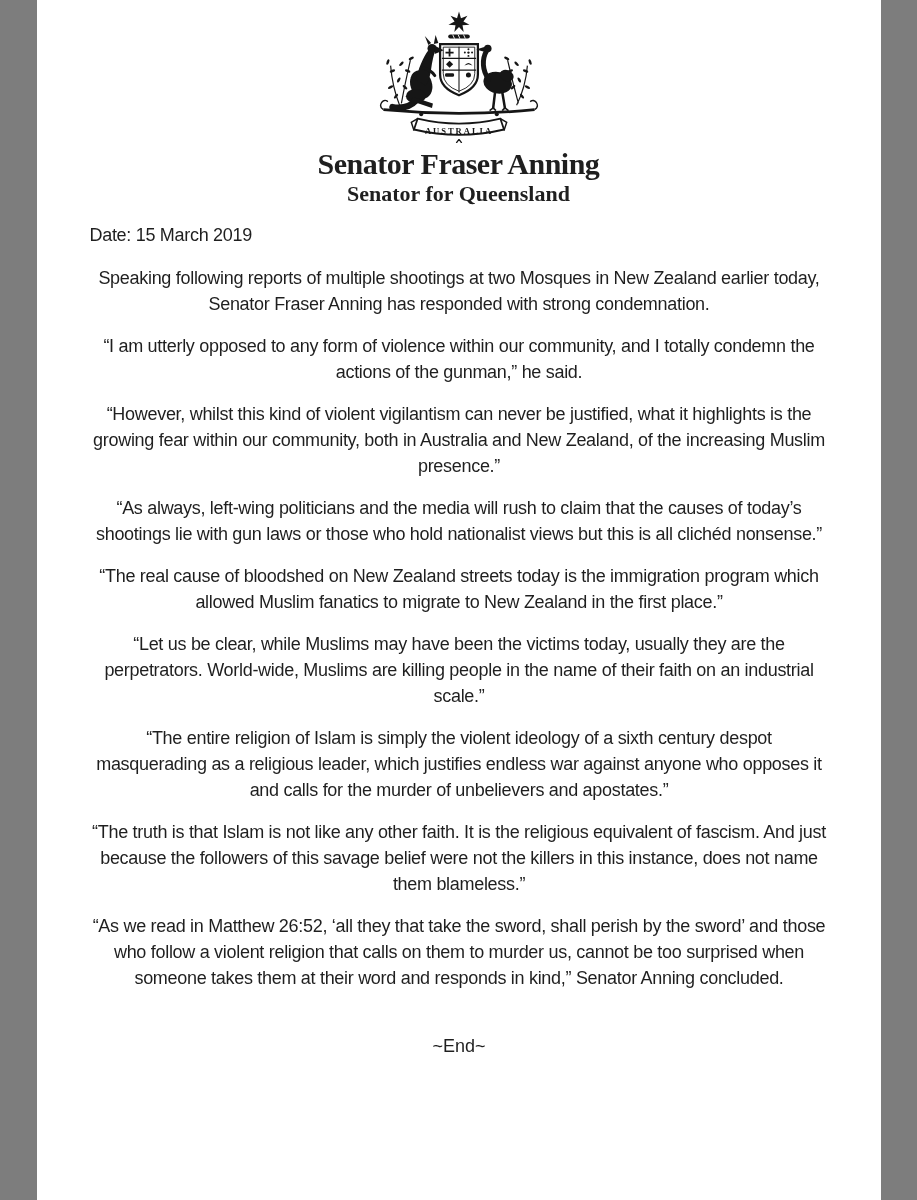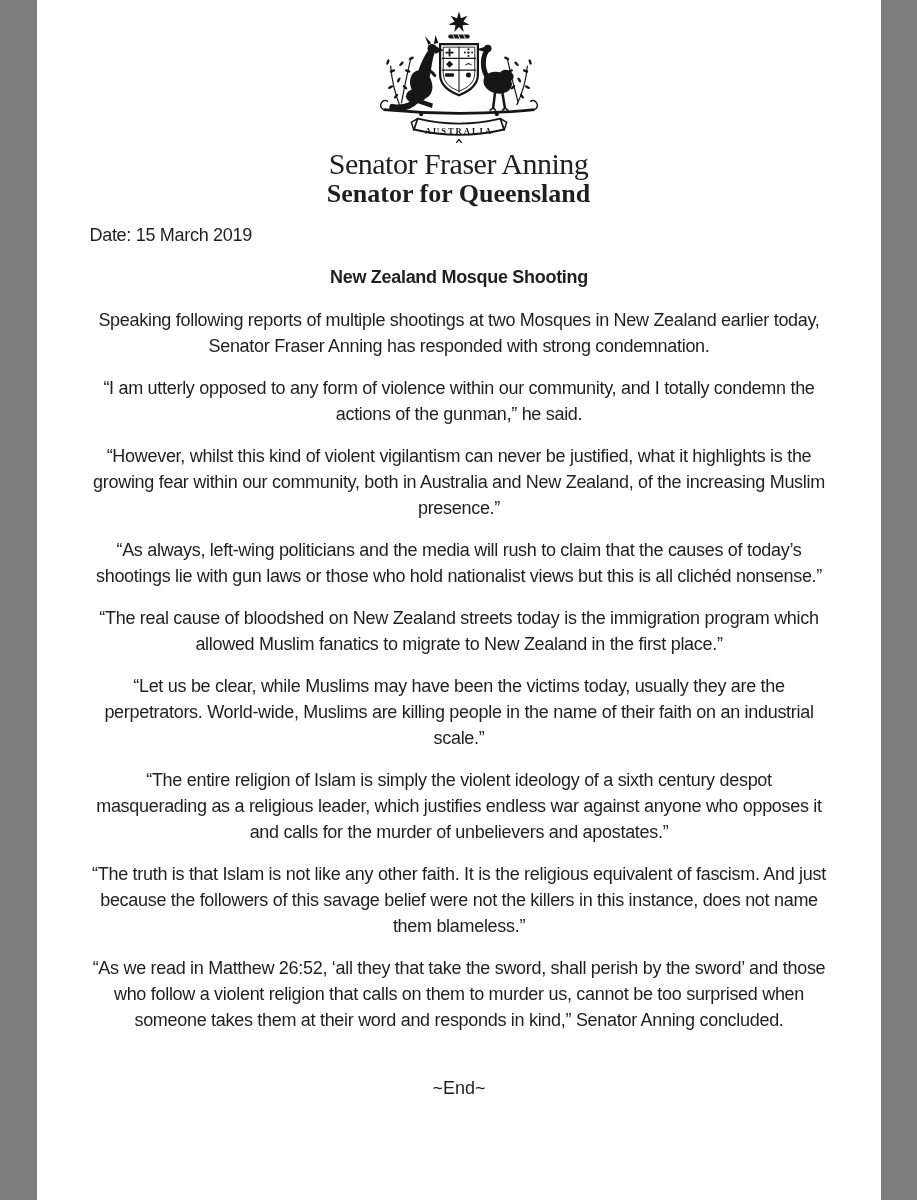--- a/index.html
+++ b/index.html
@@ -17,31 +17,31 @@
     padding: 8px 0 30px 0;
     color: #1f1f1f;
     font-family: "Liberation Sans", sans-serif;
   }
   .crest {
     display: block;
     margin: 0 auto;
   }
   .sender-name {
     font-family: "Liberation Serif", serif;
-    font-weight: normal;
+    font-weight: bold;
     font-size: 30px;
     line-height: 33px;
     text-align: center;
     margin: 4px 0 0 0;
     letter-spacing: -0.5px;
   }
   .sender-title {
     font-family: "Liberation Serif", serif;
     font-weight: bold;
-    font-size: 26px;
+    font-size: 22px;
     line-height: 23px;
     text-align: center;
     margin: 2px 0 12px 0;
   }
   .content {
     padding: 0 52px 0 53px;
   }
   .date-line {
     font-size: 18px;
     line-height: 21px;
@@ -164,21 +164,20 @@
       <text x="100" y="140" text-anchor="middle" font-family="Liberation Serif, serif" font-weight="bold" font-size="9.5" letter-spacing="2.2" fill="#161616">AUSTRALIA</text>
     </g>
   </svg>
 
   <h1 class="sender-name">Senator Fraser Anning</h1>
   <h2 class="sender-title">Senator for Queensland</h2>
 
   <div class="content">
     <p class="date-line">Date: 15 March 2019</p>
 
-    <h3 class="headline">New Zealand Mosque Shooting</h3>
 
     <div class="body-copy">
       <p>Speaking following reports of multiple shootings at two Mosques in New Zealand earlier today, Senator Fraser Anning has responded with strong condemnation.</p>
       <p>“I am utterly opposed to any form of violence within our community, and I totally condemn the actions of the gunman,” he said.</p>
       <p>“However, whilst this kind of violent vigilantism can never be justified, what it highlights is the growing fear within our community, both in Australia and New Zealand, of the increasing Muslim presence.”</p>
       <p>“As always, left-wing politicians and the media will rush to claim that the causes of today’s shootings lie with gun laws or those who hold nationalist views but this is all clichéd nonsense.”</p>
       <p>“The real cause of bloodshed on New Zealand streets today is the immigration program which allowed Muslim fanatics to migrate to New Zealand in the first place.”</p>
       <p>“Let us be clear, while Muslims may have been the victims today, usually they are the perpetrators. World-wide, Muslims are killing people in the name of their faith on an industrial scale.”</p>
       <p>“The entire religion of Islam is simply the violent ideology of a sixth century despot masquerading as a religious leader, which justifies endless war against anyone who opposes it and calls for the murder of unbelievers and apostates.”</p>
       <p>“The truth is that Islam is not like any other faith. It is the religious equivalent of fascism. And just because the followers of this savage belief were not the killers in this instance, does not name them blameless.”</p>

